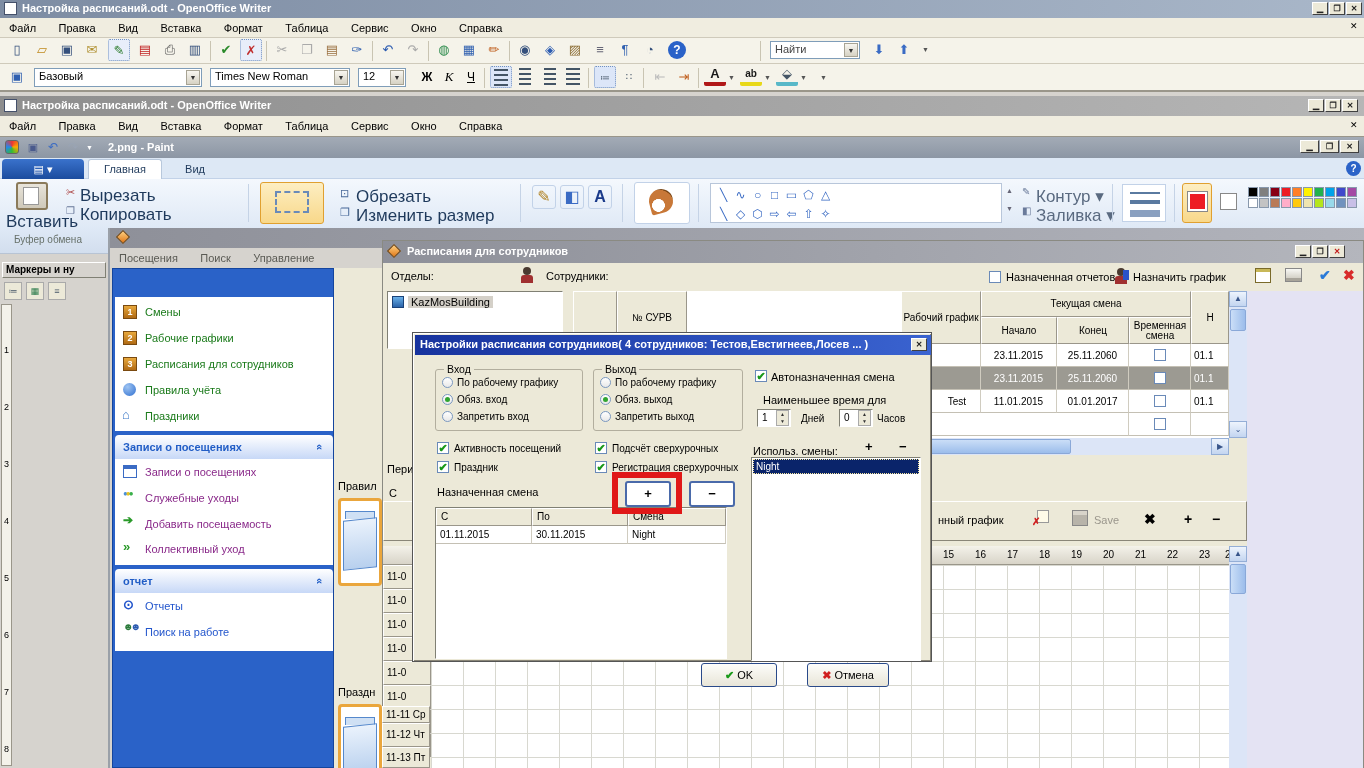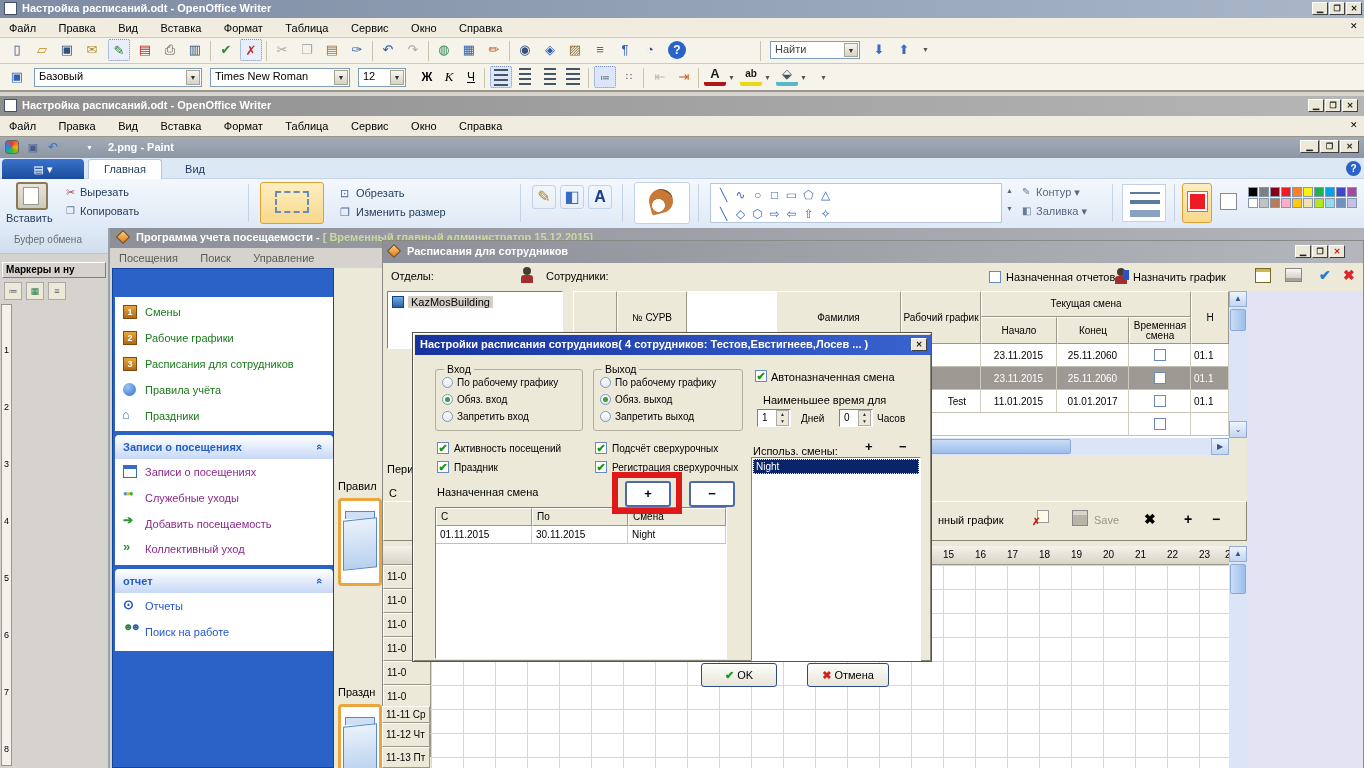--- a/index.html
+++ b/index.html
@@ -19,21 +19,21 @@
 .leg{position:absolute;top:-7px;left:8px;background:#ece9d8;padding:0 3px;font-size:10.5px}
 .radio{position:absolute;width:11px;height:11px;border-radius:50%;background:linear-gradient(#fff,#e8e8e8);border:1px solid #7a98c0}
 .radio.sel::after{content:"";position:absolute;left:2px;top:2px;width:5px;height:5px;border-radius:50%;background:#31a531}
 .chk{position:absolute;width:12px;height:12px;background:#fff;border:1px solid #6a8ab8;color:#189818;font-size:11px;line-height:11px;text-align:center;font-weight:bold}
 .hcell{position:absolute;background:#ece9d8;border-right:1px solid #9a968a;border-bottom:1px solid #9a968a;border-top:1px solid #fff;border-left:1px solid #fff;display:flex;align-items:center;justify-content:center;font-size:10px;text-align:center;line-height:10px}
 .dcell{position:absolute;background:#fff;border-right:1px solid #d0ccc0;border-bottom:1px solid #c4c0b4;font-size:10px;display:flex;align-items:center;justify-content:center;white-space:nowrap}
 .sbtn{position:absolute;background:linear-gradient(#eef4fd,#c3d5f0);border:1px solid #94aed6;color:#38558a;text-align:center;font-size:8px;line-height:14px}
 .navhdr{position:absolute;left:2px;width:218px;height:24px;background:linear-gradient(#ffffff,#c7d8f7);border-radius:4px 4px 0 0;color:#215dc6;font-weight:bold;font-size:11px;line-height:24px;padding-left:8px}
 .navitem{position:absolute;left:10px;font-size:11px;white-space:nowrap}
 .swatch{display:inline-block;width:10px;height:10px;border:1px solid #8898ac;margin:0 1px 1px 0;vertical-align:top}
-.ribbtn{position:absolute;font-size:11px;color:#1e395b;white-space:nowrap}
+.ribbtn{position:absolute;font-size:17px;color:#1e395b;white-space:nowrap}
 .shp{display:inline-block;width:17px;height:17px;line-height:17px;text-align:center;color:#3a6bc4;font-size:12px}
 .diamond{position:absolute;width:10px;height:10px;transform:rotate(45deg);background:linear-gradient(135deg,#ffd080,#e07818);border:1px solid #7a4a10}
 </style>
 </head>
 <body>
 
 <div class="a" style="left:0;top:0;width:1364px;height:96px">
   <div class="a" style="left:0;top:0;width:1364px;height:18px;background:linear-gradient(90deg,#7d8ca3,#a9b7c9)">
     <span class="a" style="left:4px;top:2px;width:13px;height:13px;background:#fff;border:1px solid #44506a"></span>
     <span class="tx b w" style="left:22px;top:2px;font-size:11px">Настройка расписаний.odt - OpenOffice Writer</span>
@@ -245,21 +245,20 @@
     <span class="tx s9" style="left:2px;top:268px">5</span>
     <span class="tx s9" style="left:2px;top:325px">6</span>
     <span class="tx s9" style="left:2px;top:382px">7</span>
     <span class="tx s9" style="left:2px;top:439px">8</span>
   </div>
 </div>
 
 <div class="a" style="left:108px;top:228px;width:1256px;height:540px;background:#d6d3ce;border-left:2px solid #9aa0a8">
   <div class="a" style="left:0;top:0;width:1256px;height:20px;background:linear-gradient(90deg,#8e9099,#b2b4bc)">
     <span class="diamond" style="left:8px;top:4px"></span>
-    <span class="tx b" style="left:26px;top:3px;font-size:11px"><span class="w">Программа учета посещаемости - </span><span style="color:#cdd89c">[ Временный главный администратор 15.12.2015]</span></span>
   </div>
   <div class="a" style="left:0;top:20px;width:1256px;height:20px;background:#d6d3ce">
     <span class="menuitem" style="color:#5a5a54">Посещения</span>
     <span class="menuitem" style="color:#5a5a54">Поиск</span>
     <span class="menuitem" style="color:#5a5a54">Управление</span>
   </div>
 
   <div class="a" style="left:2px;top:40px;width:222px;height:500px;background:#2a62c8;border:1px solid #14459e">
     <div class="a" style="left:2px;top:28px;width:218px;height:134px;background:#fff">
       <span class="a" style="left:8px;top:8px;width:14px;height:14px;background:linear-gradient(#e8a83c,#b06a14);border:1px solid #7a4a10;color:#fff;font-size:9px;font-weight:bold;text-align:center;line-height:13px">1</span>
@@ -337,21 +336,20 @@
   </div>
 
   <div class="a" style="left:4px;top:50px;width:176px;height:58px;background:#fff;border:1px solid;border-color:#808074 #fff #fff #808074">
     <span class="a" style="left:4px;top:4px;width:12px;height:12px;background:linear-gradient(#6ab0e8,#2a62a8);border:1px solid #1a4278"></span>
     <span class="tx" style="left:20px;top:4px;background:#d4d0c8;padding:0 3px">KazMosBuilding</span>
   </div>
 
   <div class="a" style="left:190px;top:50px;width:656px;height:147px;background:#fff">
     <div class="hcell" style="left:0;top:0;width:44px;height:53px"></div>
     <div class="hcell" style="left:44px;top:0;width:70px;height:53px">№ СУРВ</div>
-    <div class="hcell" style="left:203px;top:0;width:125px;height:53px">Фамилия</div>
     <div class="hcell" style="left:328px;top:0;width:80px;height:53px;white-space:normal">Рабочий график</div>
     <div class="hcell" style="left:408px;top:0;width:210px;height:26px">Текущая смена</div>
     <div class="hcell" style="left:408px;top:26px;width:76px;height:27px">Начало</div>
     <div class="hcell" style="left:484px;top:26px;width:72px;height:27px">Конец</div>
     <div class="hcell" style="left:556px;top:26px;width:62px;height:27px;white-space:normal">Временная смена</div>
     <div class="hcell" style="left:618px;top:0;width:38px;height:53px">Н</div>
 
     <div class="dcell" style="left:0;top:53px;width:408px;height:23px;justify-content:flex-start;padding-left:4px"></div>
     <div class="dcell" style="left:408px;top:53px;width:76px;height:23px">23.11.2015</div>
     <div class="dcell" style="left:484px;top:53px;width:72px;height:23px">25.11.2060</div>

